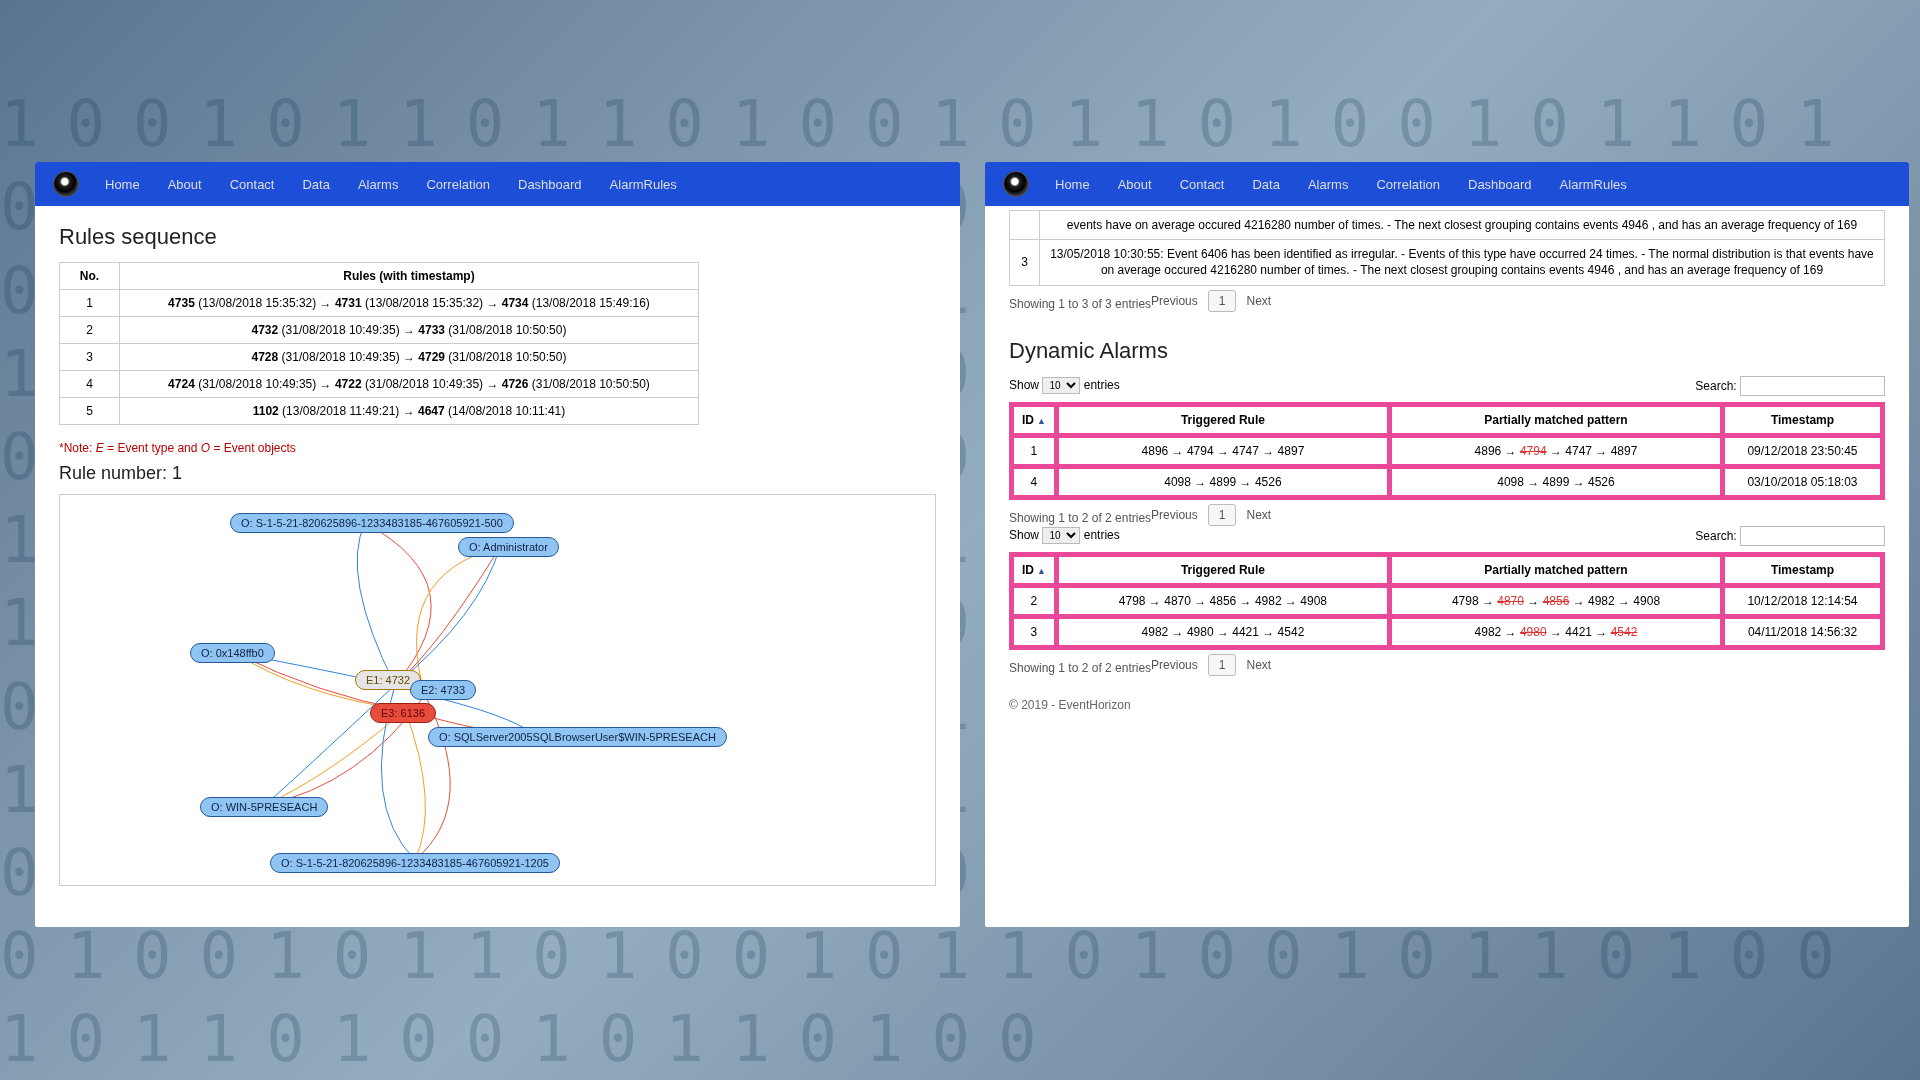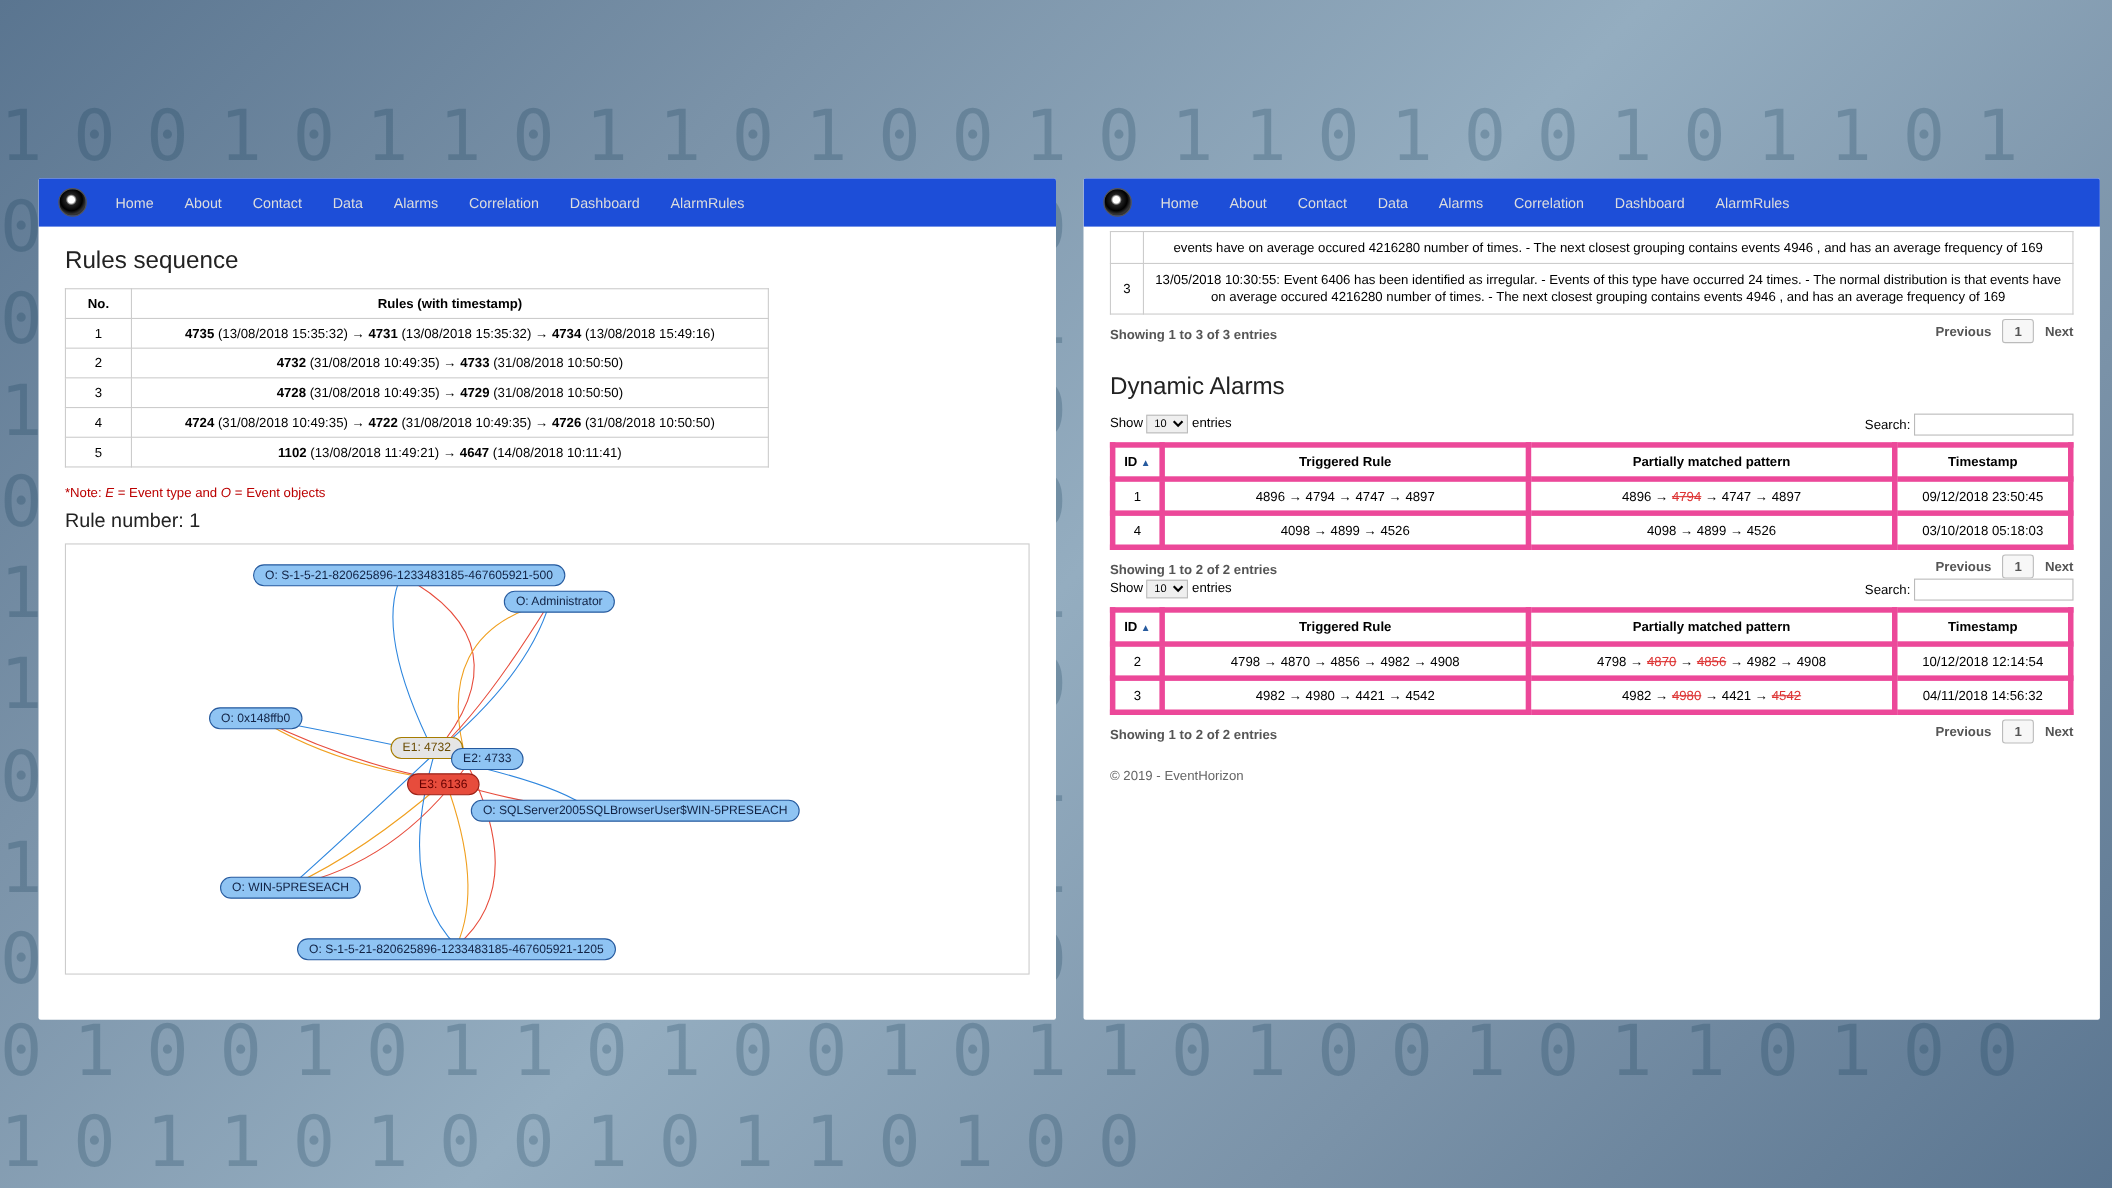--- a/index.html
+++ b/index.html
@@ -86,21 +86,21 @@
   white-space: nowrap;
 }
 .g-blue { background:#8fc4f3; color:#124; }
 .g-yellow { background:#e5e5e5; border-color:#a67c00; color:#6a4b00; }
 .g-red { background:#e74c3c; border-color:#9c2218; color:#600; }
 svg.edges { position:absolute; inset:0; width:100%; height:100%; }
 
 
 .rp-top-table td { font-size:12px; line-height:1.35; }
 .table-info { font-size:12px; color:#555; margin-top:6px; }
-.table-footer { display:flex; justify-content:space-between; align-items:center; margin-top:4px;font-weight:bold; }
+.table-footer { display:flex; align-items:center; margin-top:4px; }
 .pager { display:flex; gap:10px; align-items:center; }
 .pager span { color:#555; cursor:pointer; }
 .pager .pg-num { border:1px solid #bbb; padding:3px 10px; border-radius:3px; background:#f7f7f7; }
 
 .dt-controls { display:flex; justify-content:space-between; align-items:center; margin-bottom:6px; font-size:12px; }
 .dt-controls select {
   border:1px solid #bbb; padding:1px 2px; font-size:10px;
 }
 .dt-controls input[type=text] {
   border:1px solid #bbb; padding:2px 4px; width:145px; font-size:12px;

